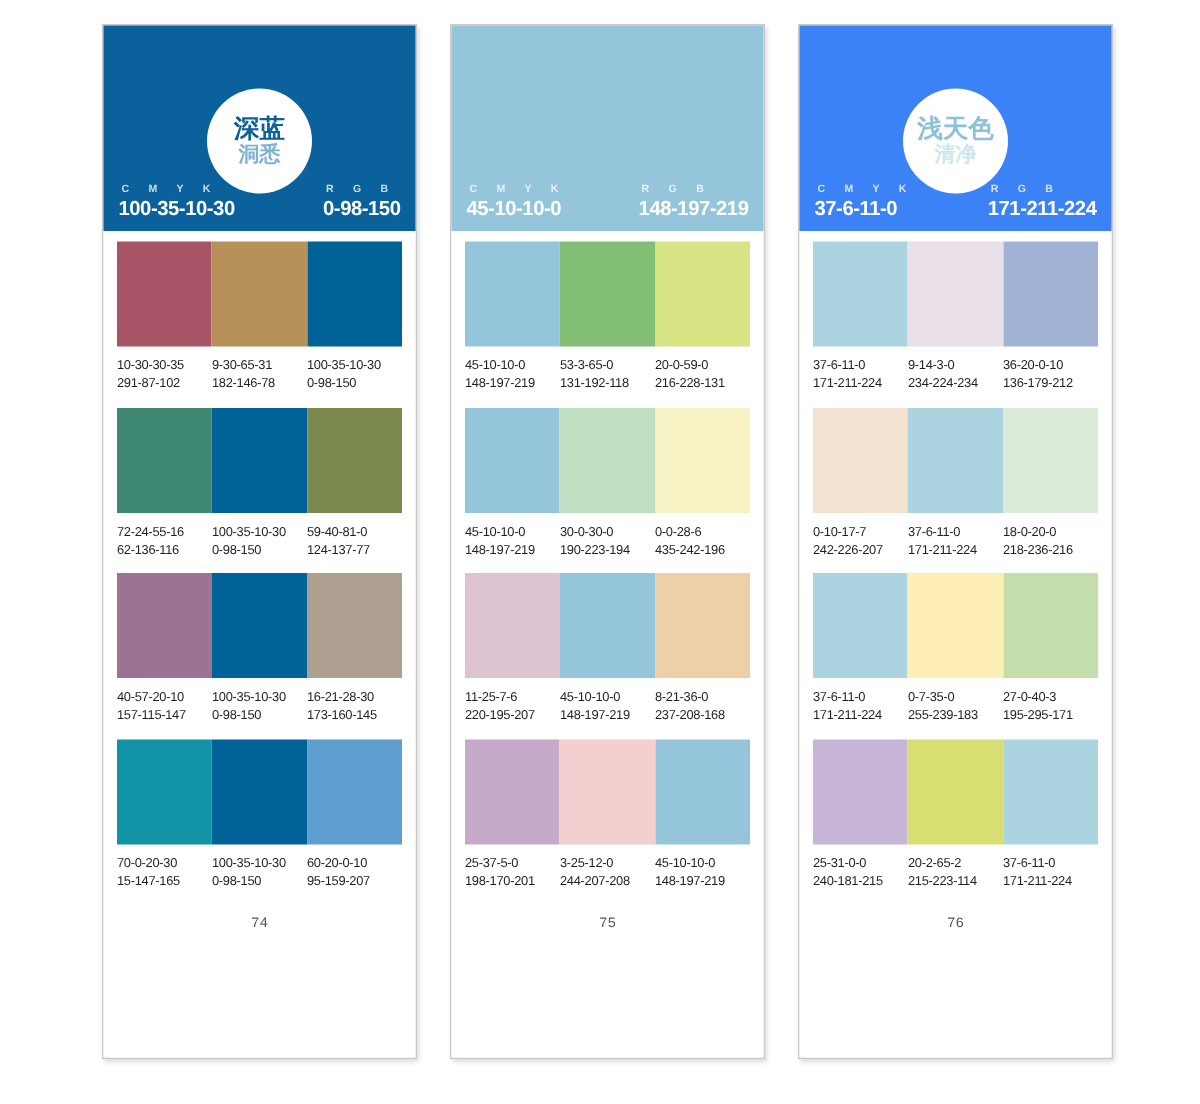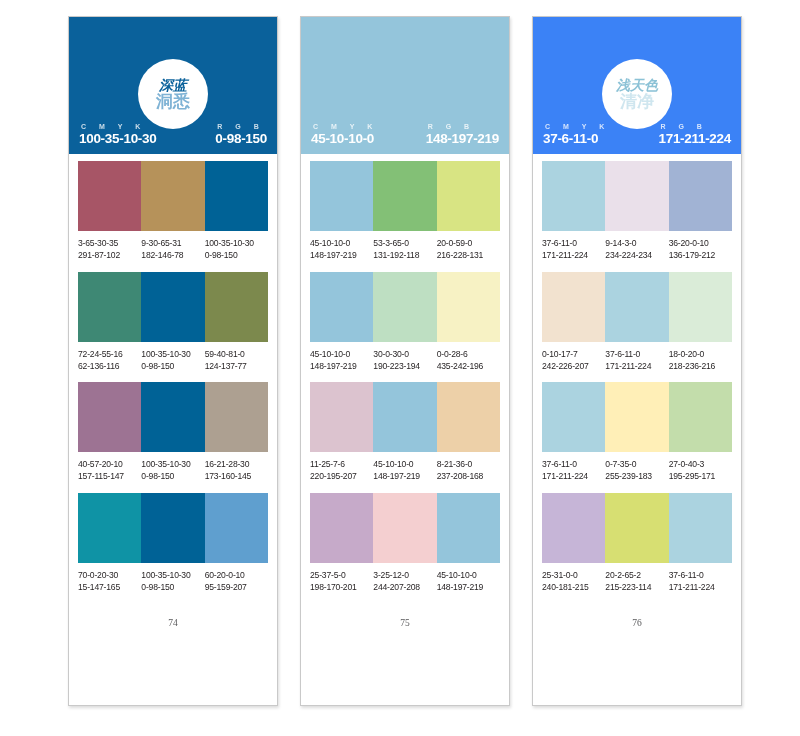--- a/index.html
+++ b/index.html
@@ -55,28 +55,27 @@
     height: 70px;
     border-radius: 50%;
     background: #ffffff;
     display: flex;
     flex-direction: column;
     align-items: center;
     justify-content: center;
     line-height: 1.02;
   }
   .badge-line1 {
-    font-size: 14px;
+    font-size: 17px;
     font-weight: bold;
     letter-spacing: 0px;
     font-family: "DejaVu Sans", "Liberation Sans", sans-serif;
-    font-style: italic;
   }
   .badge-line2 {
-    font-size: 17px;
+    font-size: 14px;
     font-weight: bold;
     letter-spacing: 0px;
     font-family: "DejaVu Sans", "Liberation Sans", sans-serif;
     margin-top: 1px;
   }
 
   .code-row {
     width: 100%;
     padding: 0 10px 8px 10px;
     box-sizing: border-box;
@@ -143,25 +142,25 @@
     color: #231f20;
     line-height: 1.38;
     letter-spacing: -0.2px;
     white-space: nowrap;
     font-family: "Liberation Sans", sans-serif;
   }
   .label-cell .cmyk { display: block; }
   .label-cell .rgb  { display: block; }
 
   .page-number {
-    margin-top: 14px;
+    margin-top: 6px;
     text-align: center;
     font-size: 9.5px;
     color: #58585a;
-    font-family: Liberation Serif, serif;
+    font-family: Liberation Mono, monospace;
   }
 </style>
 </head>
 <body>
 
 <div class="sheet">
     <div class="card">
       <div class="card-header" style="background: rgb(10, 97, 155);">
         <div class="badge" style="background: rgb(255, 255, 255);">
           <div class="badge-line1" style="color: rgb(10, 97, 155);">深蓝</div>
@@ -180,21 +179,21 @@
       </div>
       <div class="card-body">
         <div class="palette-row">
           <div class="swatches">
             <div class="swatch" style="background: rgb(167, 85, 102);"></div>
             <div class="swatch" style="background: rgb(182, 146, 90);"></div>
             <div class="swatch" style="background: rgb(0, 98, 150);"></div>
           </div>
           <div class="labels">
             <div class="label-cell">
-              <span class="cmyk">3-65-30-35</span>
+              <span class="cmyk">10-30-30-35</span>
               <span class="rgb">291-87-102</span>
             </div>
             <div class="label-cell">
               <span class="cmyk">9-30-65-31</span>
               <span class="rgb">182-146-78</span>
             </div>
             <div class="label-cell">
               <span class="cmyk">100-35-10-30</span>
               <span class="rgb">0-98-150</span>
             </div>

